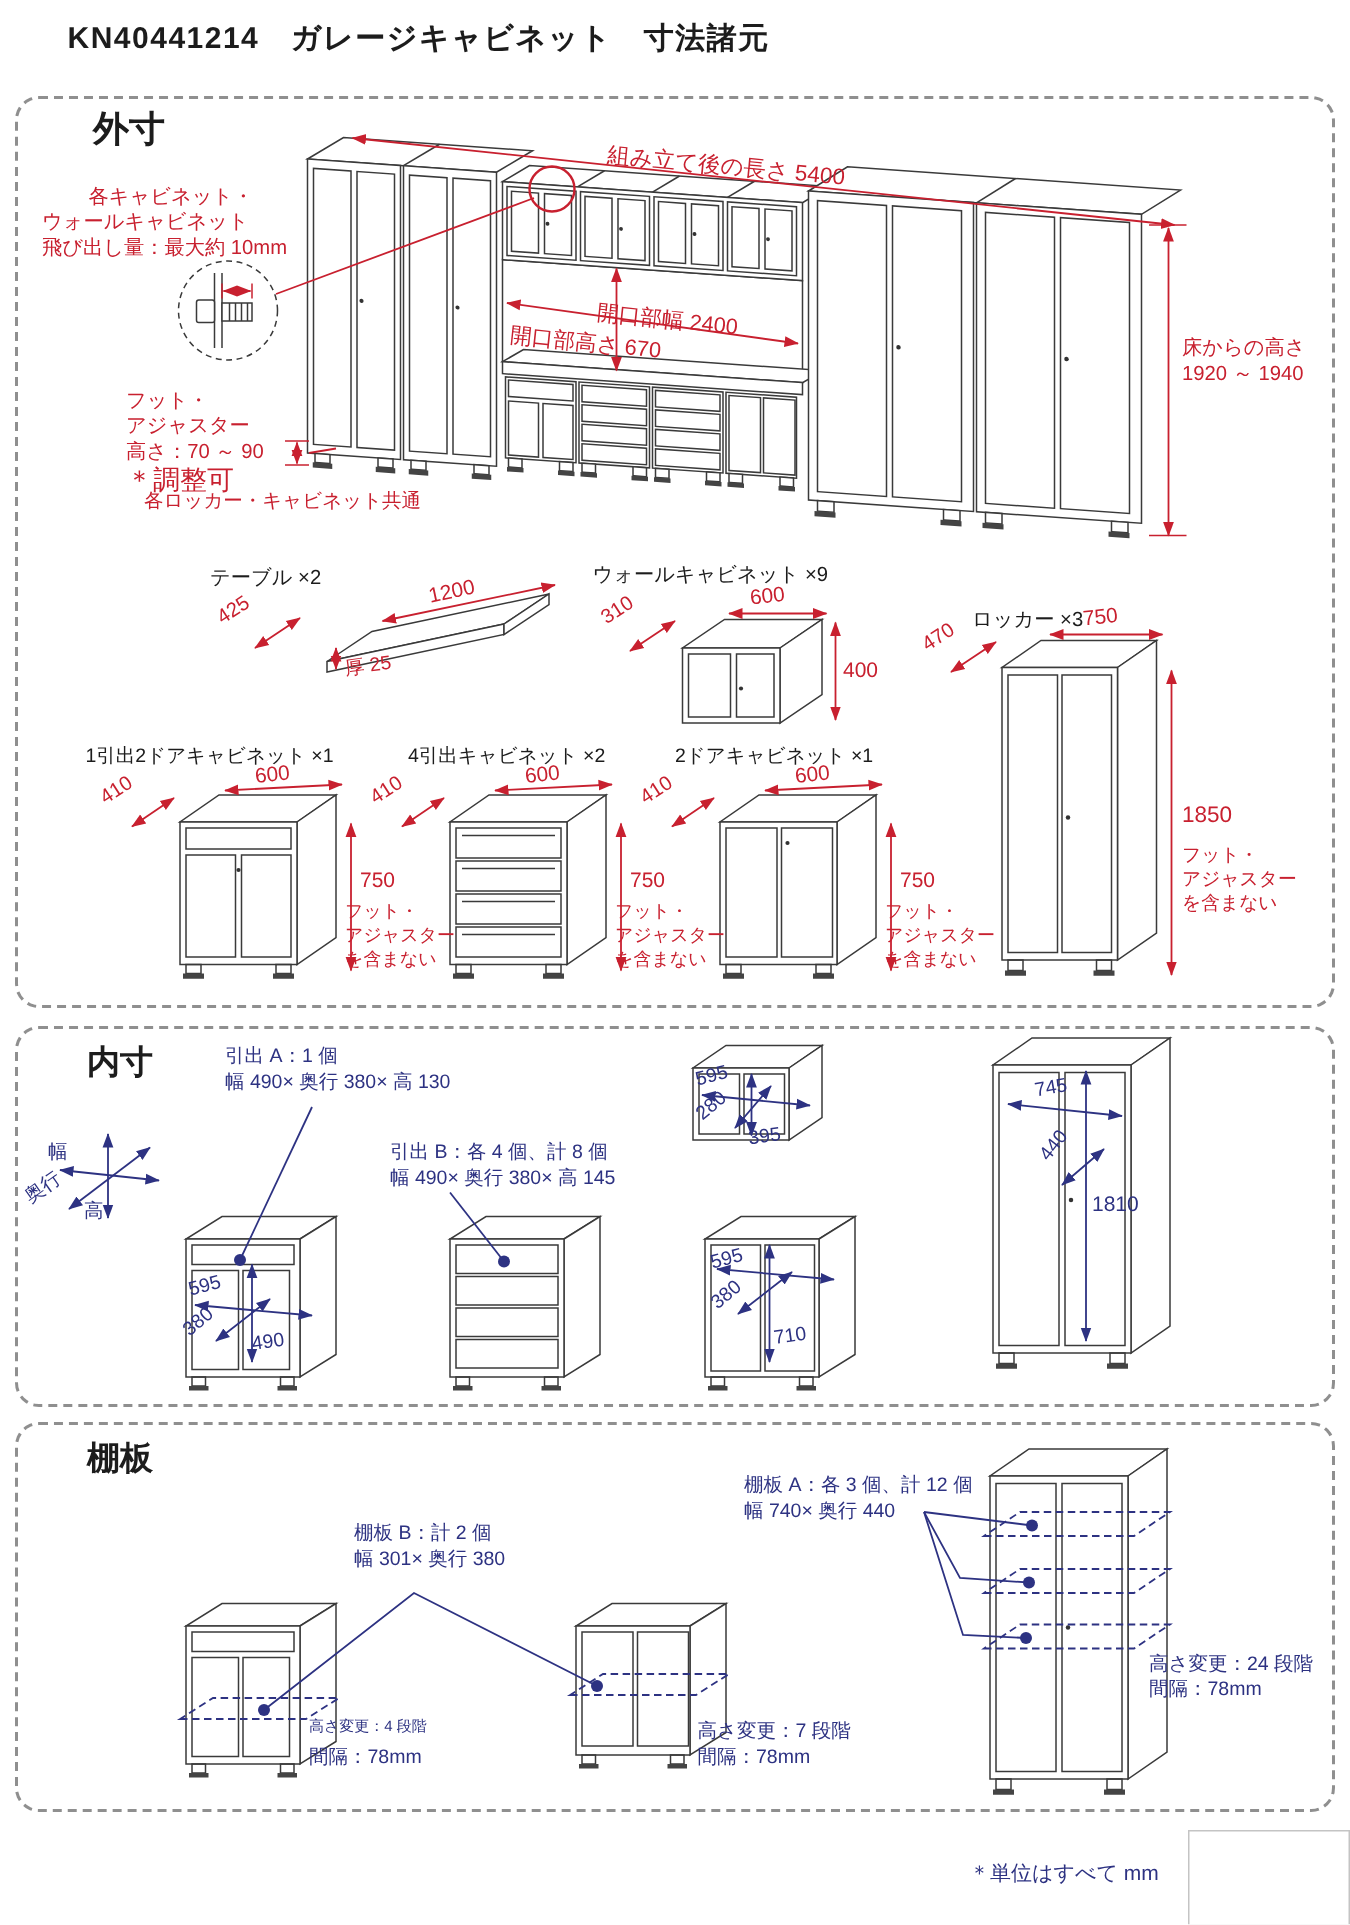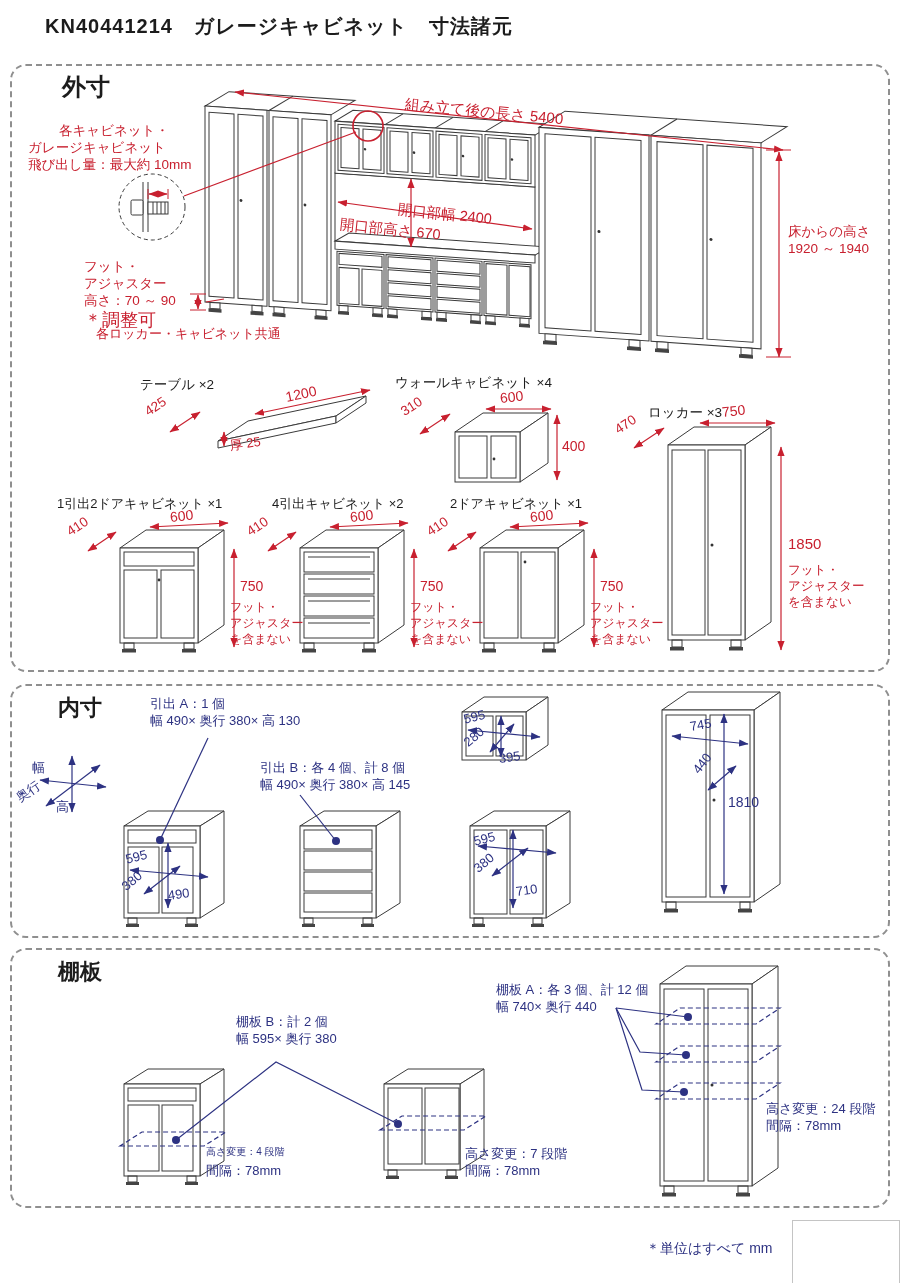--- a/index.html
+++ b/index.html
@@ -431,40 +431,40 @@
         <polyline points="616,1008 640,1052 686,1055" fill="none"></polyline>
         <polyline points="616,1008 642,1090 684,1092" fill="none"></polyline>
       </g>
     </g>
   </svg>
 
   <div class="lbl bold" style="left:45px;top:14px;font-size:20px;letter-spacing:1px;">KN40441214　ガレージキャビネット　寸法諸元</div>
 
   <div class="lbl bold" style="left:62px;top:72px;font-size:24px;">外寸</div>
   <div class="lbl red" style="left:28px;top:122px;font-size:13.5px;margin-left:31px;">各キャビネット・</div>
-  <div class="lbl red" style="left:28px;top:139px;font-size:13.5px;">ガレージキャビネット</div>
+  <div class="lbl red" style="left:28px;top:139px;font-size:13.5px;">ウォールキャビネット</div>
   <div class="lbl red" style="left:28px;top:156px;font-size:13.5px;text-align:center;">飛び出し量：最大約 10mm</div>
   <div class="lbl red" style="left:84px;top:258px;font-size:13.5px;">フット・</div>
   <div class="lbl red" style="left:84px;top:275px;font-size:13.5px;">アジャスター</div>
   <div class="lbl red" style="left:84px;top:292px;font-size:13.5px;">高さ：70 ～ 90</div>
   <div class="lbl red" style="left:84px;top:309px;font-size:18px;">＊調整可</div>
   <div class="lbl red" style="left:96px;top:326px;font-size:13px;">各ロッカー・キャビネット共通</div>
 
   <div class="lbl red" style="left:405px;top:94px;font-size:15px;transform:rotate(5.5deg);transform-origin:0 50%;">組み立て後の長さ 5400</div>
   <div class="lbl red" style="left:398px;top:200px;font-size:14.5px;transform:rotate(6deg);transform-origin:0 50%;">開口部幅 2400</div>
   <div class="lbl red" style="left:340px;top:215px;font-size:14.5px;transform:rotate(6deg);transform-origin:0 50%;">開口部高さ 670</div>
   <div class="lbl red" style="left:788px;top:223px;font-size:13.5px;">床からの高さ</div>
   <div class="lbl red" style="left:788px;top:240px;font-size:13.5px;">1920 ～ 1940</div>
 
   <div class="lbl" style="left:140px;top:376px;font-size:13.5px;">テーブル ×2</div>
   <div class="lbl red" style="left:146px;top:404px;font-size:13.5px;transform:rotate(-33deg);transform-origin:0 50%;">425</div>
   <div class="lbl red" style="left:286px;top:389px;font-size:14px;transform:rotate(-12deg);transform-origin:0 50%;">1200</div>
   <div class="lbl red" style="left:230px;top:438px;font-size:13px;transform:rotate(-8deg);transform-origin:0 50%;">厚 25</div>
 
-  <div class="lbl" style="left:395px;top:374px;font-size:13.5px;">ウォールキャビネット ×4</div>
+  <div class="lbl" style="left:395px;top:374px;font-size:13.5px;">ウォールキャビネット ×9</div>
   <div class="lbl red" style="left:402px;top:404px;font-size:13.5px;transform:rotate(-33deg);transform-origin:0 50%;">310</div>
   <div class="lbl red" style="left:500px;top:390px;font-size:14px;transform:rotate(-6deg);transform-origin:0 50%;">600</div>
   <div class="lbl red" style="left:562px;top:438px;font-size:14px;">400</div>
 
   <div class="lbl" style="left:648px;top:404px;font-size:13.5px;">ロッカー ×3</div>
   <div class="lbl red" style="left:616px;top:422px;font-size:13.5px;transform:rotate(-33deg);transform-origin:0 50%;">470</div>
   <div class="lbl red" style="left:722px;top:404px;font-size:14px;transform:rotate(-6deg);transform-origin:0 50%;">750</div>
   <div class="lbl red" style="left:788px;top:534px;font-size:15px;">1850</div>
   <div class="lbl red" style="left:788px;top:562px;font-size:12.5px;">フット・</div>
   <div class="lbl red" style="left:788px;top:578px;font-size:12.5px;">アジャスター</div>
@@ -514,21 +514,21 @@
   <div class="lbl navy" style="left:474px;top:834px;font-size:13px;transform:rotate(-15deg);transform-origin:0 50%;">595</div>
   <div class="lbl navy" style="left:476px;top:862px;font-size:13px;transform:rotate(-40deg);transform-origin:0 50%;">380</div>
   <div class="lbl navy" style="left:516px;top:884px;font-size:13px;transform:rotate(-8deg);transform-origin:0 50%;">710</div>
 
   <div class="lbl navy" style="left:690px;top:719px;font-size:13px;transform:rotate(-10deg);transform-origin:0 50%;">745</div>
   <div class="lbl navy" style="left:696px;top:764px;font-size:13px;transform:rotate(-52deg);transform-origin:0 50%;">440</div>
   <div class="lbl navy" style="left:728px;top:794px;font-size:14px;">1810</div>
 
   <div class="lbl bold" style="left:58px;top:958px;font-size:22px;">棚板</div>
   <div class="lbl navy" style="left:236px;top:1014px;font-size:13px;">棚板 B：計 2 個</div>
-  <div class="lbl navy" style="left:236px;top:1031px;font-size:13px;">幅 595× 奥行 380</div>
+  <div class="lbl navy" style="left:236px;top:1031px;font-size:13px;">幅 301× 奥行 380</div>
   <div class="lbl navy" style="left:496px;top:982px;font-size:13px;">棚板 A：各 3 個、計 12 個</div>
   <div class="lbl navy" style="left:496px;top:999px;font-size:13px;">幅 740× 奥行 440</div>
   <div class="lbl navy" style="left:206px;top:1146px;font-size:10px;">高さ変更：4 段階</div>
   <div class="lbl navy" style="left:206px;top:1163px;font-size:13px;">間隔：78mm</div>
   <div class="lbl navy" style="left:465px;top:1146px;font-size:13px;">高さ変更：7 段階</div>
   <div class="lbl navy" style="left:465px;top:1163px;font-size:13px;">間隔：78mm</div>
   <div class="lbl navy" style="left:766px;top:1101px;font-size:13px;">高さ変更：24 段階</div>
   <div class="lbl navy" style="left:766px;top:1118px;font-size:13px;">間隔：78mm</div>
 
   <div class="lbl navy" style="left:646px;top:1240px;font-size:14px;">＊単位はすべて mm</div>

